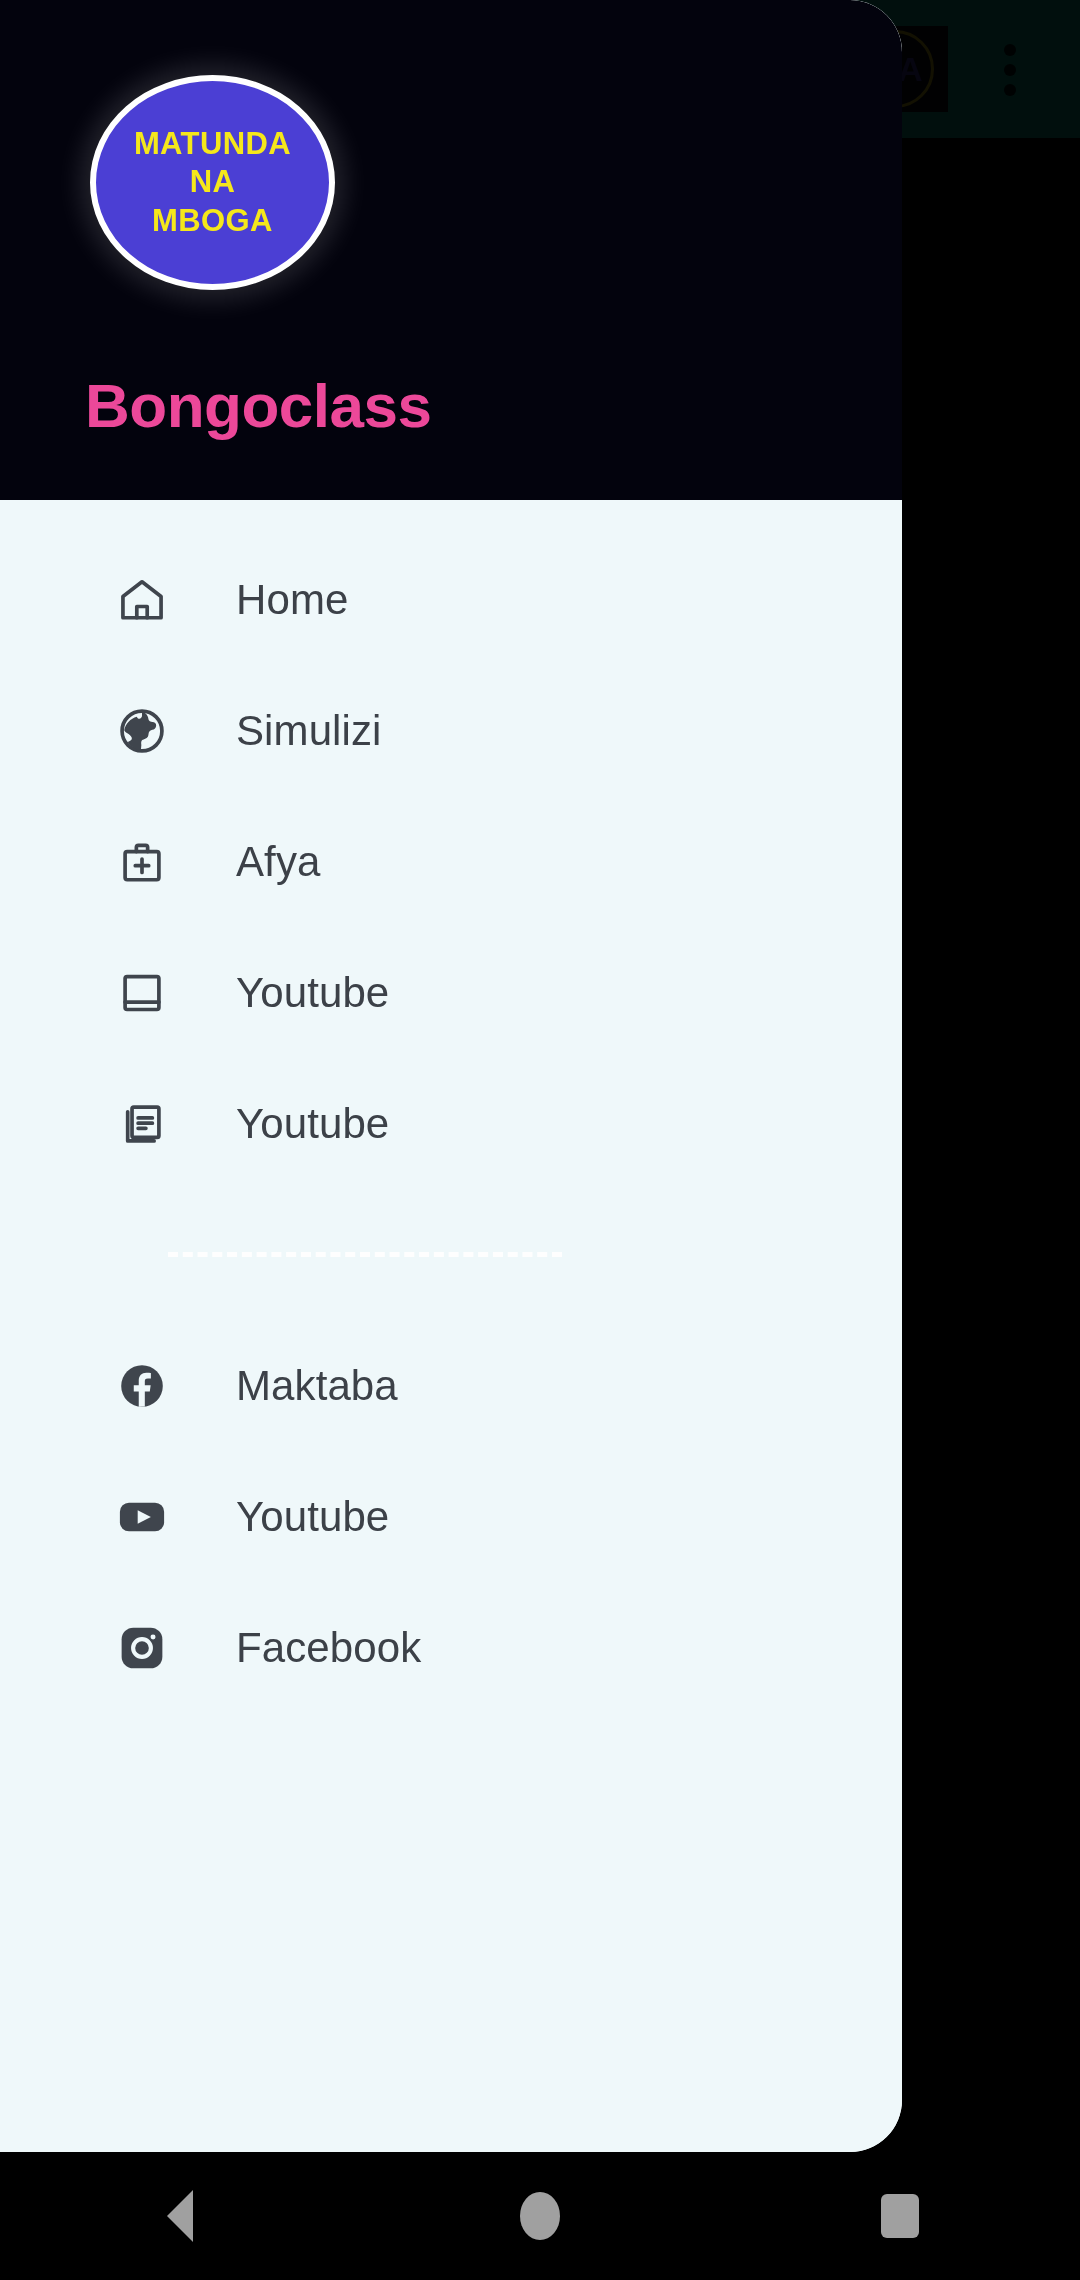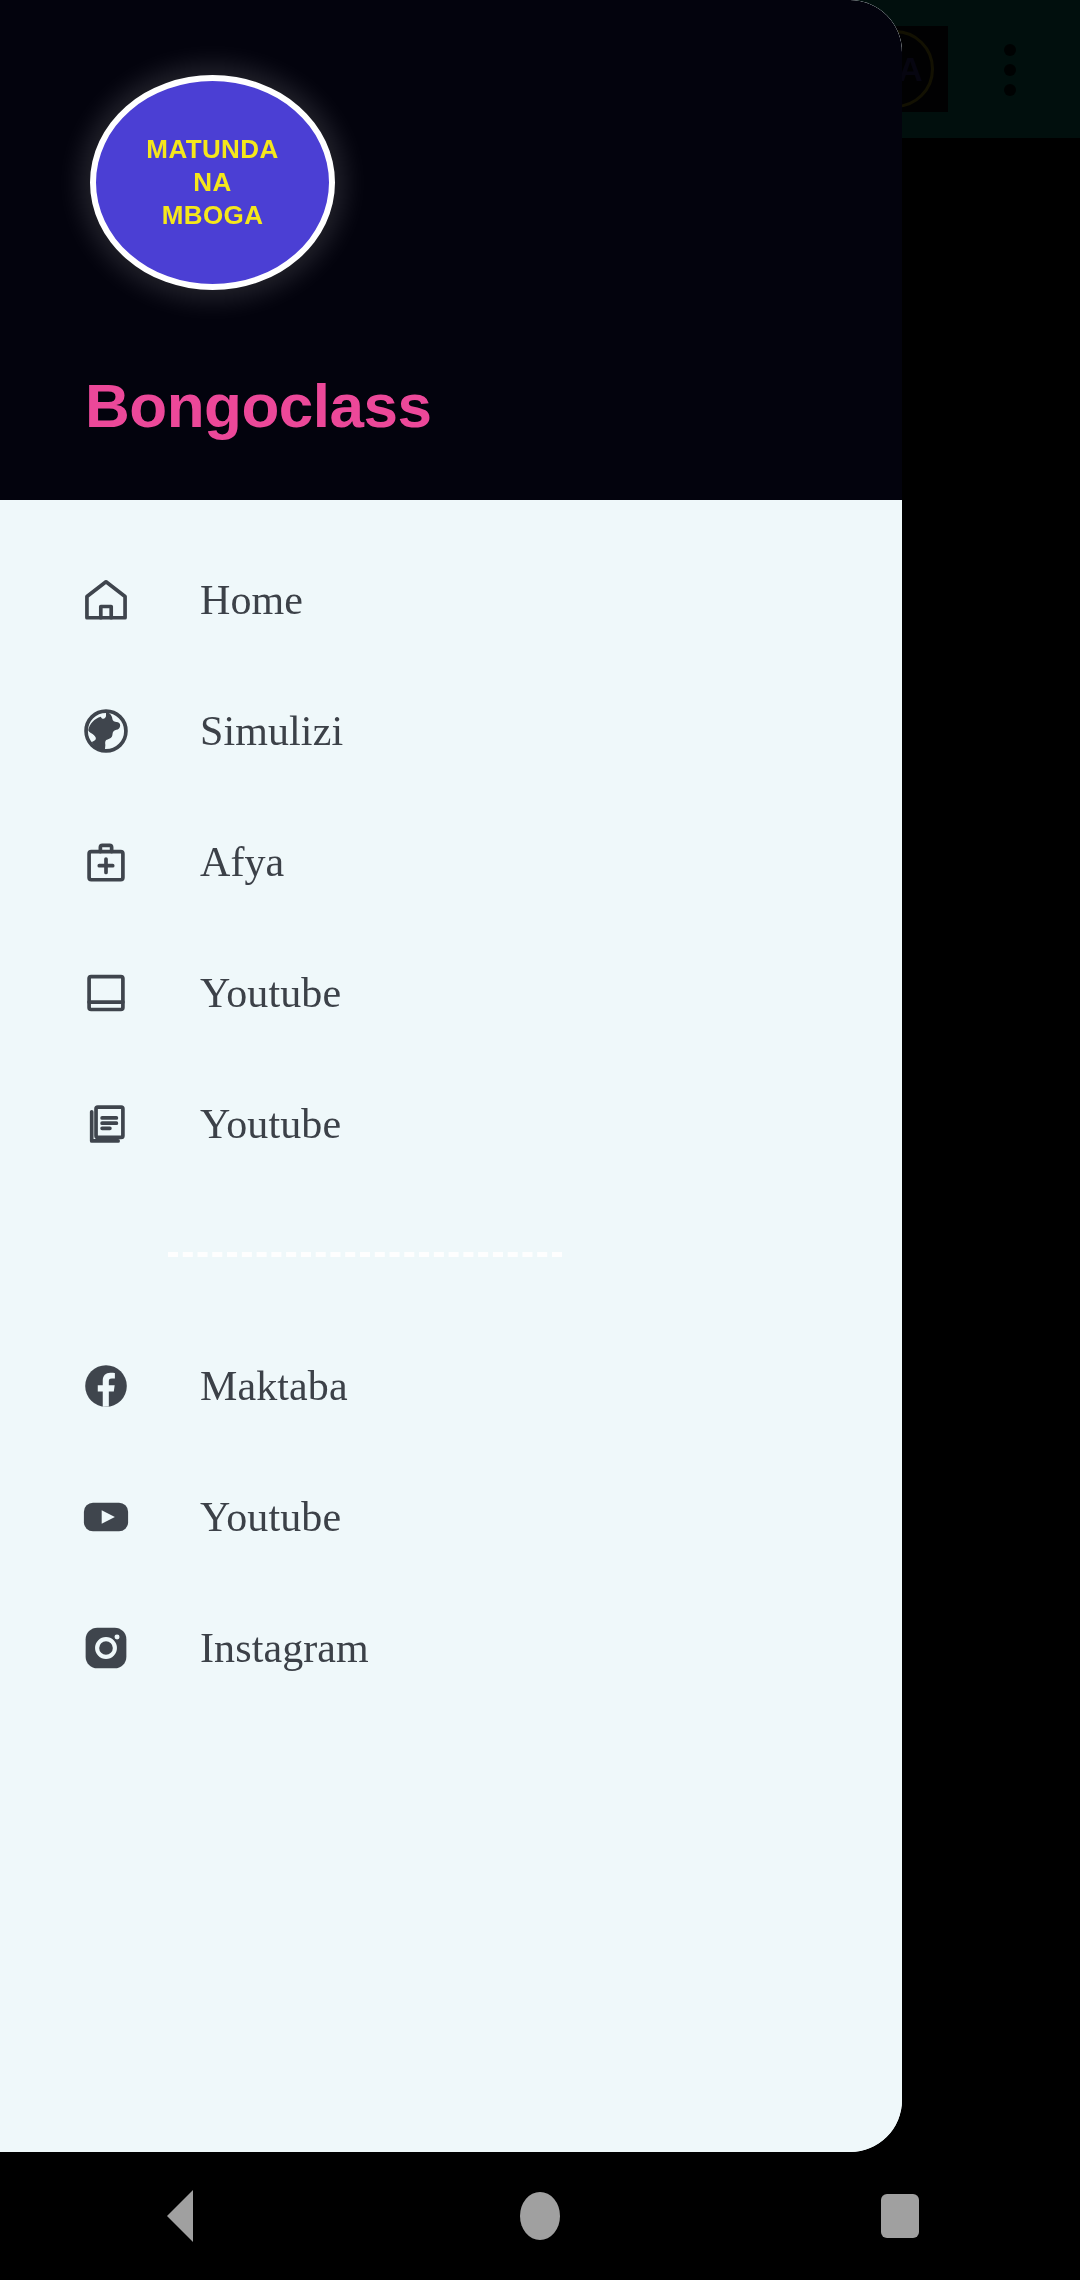--- a/index.html
+++ b/index.html
@@ -83,21 +83,21 @@
     border-radius:50%;
     background:#4B3FD4;
     border:6px solid #FFFFFF;
     box-shadow:0 0 26px 10px rgba(255,255,255,0.13);
     display:flex; flex-direction:column;
     align-items:center; justify-content:center;
     gap:6px;
   }
   #brand-logo span {
     color:#F5E71B;
-    font-size:26px;
+    font-size:31px;
     font-weight:bold;
     line-height:1.05;
     letter-spacing:0.4px;
     text-align:center;
   }
   #brand-name {
     position:absolute; left:85px; top:370px;
     color:#ec4899;
     font-size:62px;
     font-weight:bold;
@@ -106,23 +106,22 @@
 
   #drawer-body {
     flex:1 1 auto;
     padding-top:34px;
     background:#EFF8FA;
   }
 
   .menu-item {
     display:flex; align-items:center;
     height:131px;
-    padding-left:78px;
+    padding-left:114px;
     cursor:pointer;
-    font-family:Liberation Serif, serif;
   }
   .menu-item .ic {
     width:56px; height:56px;
     flex:0 0 56px;
     display:flex; align-items:center; justify-content:center;
     color:#3F454D;
   }
   .menu-item .ic svg { display:block; }
   .menu-item .lbl {
     margin-left:66px;
@@ -282,21 +281,21 @@
       </div>
 
       <div class="menu-item">
         <span class="ic">
           <svg width="52" height="52" viewBox="0 0 24 24">
             <rect x="2.6" y="2.6" width="18.8" height="18.8" rx="5.4" fill="#3F454D"></rect>
             <circle cx="12" cy="12" r="4.1" fill="none" stroke="#EFF8FA" stroke-width="1.9"></circle>
             <circle cx="17.1" cy="6.9" r="1.15" fill="#EFF8FA"></circle>
           </svg>
         </span>
-        <span class="lbl">Instagram</span>
+        <span class="lbl">Facebook</span>
       </div>
 
     </div>
   </div>
 
   <div id="navbar">
     <div class="navbtn">
       <div id="nav-back"></div>
     </div>
     <div class="navbtn">

